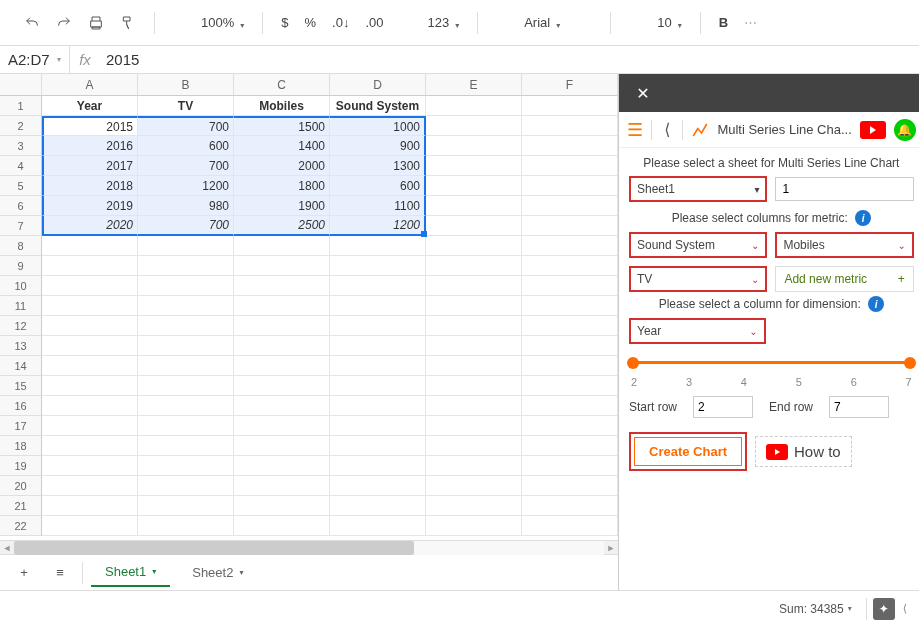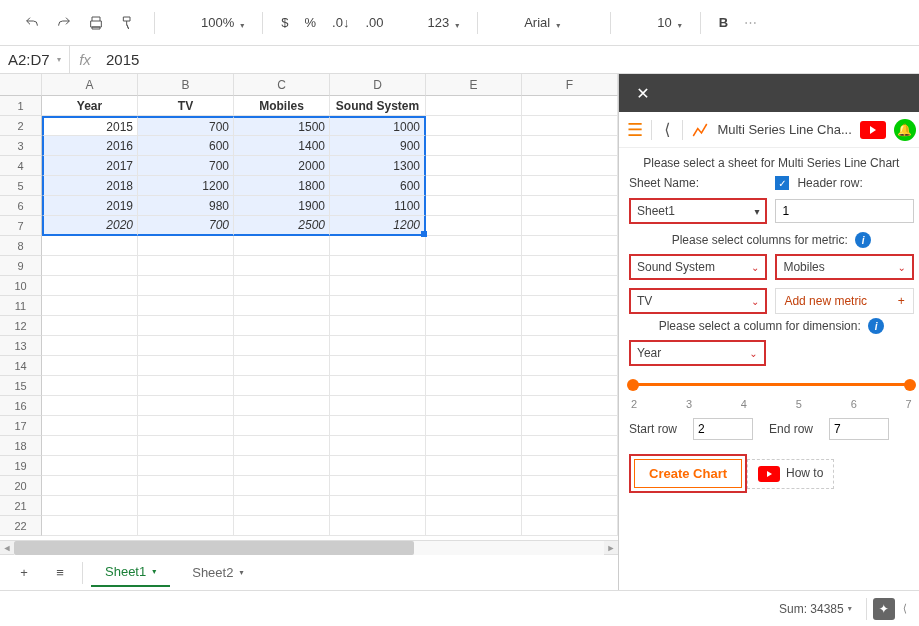--- a/index.html
+++ b/index.html
@@ -67,37 +67,37 @@
 .link-sample { background: #ffff00; color:#1155cc; text-decoration: underline; font-weight:bold; padding:1px 0; display:block; margin-bottom:8px; cursor:pointer; }
 .label-row { margin-bottom: 6px; text-align: center; }
 .inline-row { display:flex; align-items:center; gap: 8px; margin-bottom: 8px; }
 .inline-row .half { flex:1; }
 .sel-box { border: 2px solid #d32f2f; background:#fff; height: 26px; display:flex; align-items:center; padding: 0 6px; font-size:12px; cursor:pointer; }
 .sel-box .caret { margin-left:auto; font-size:10px; }
 .info-i { width:16px; height:16px; border-radius:50%; background:#1976d2; color:#fff; display:inline-flex; align-items:center; justify-content:center; font-size:10px; font-style:italic; font-weight:bold; margin-left:4px; cursor:pointer; }
 .checkbox { width:14px; height:14px; background:#1976d2; display:inline-flex; align-items:center; justify-content:center; color:#fff; font-size:10px; margin-right:4px; }
 .txt-input { border:1px solid #ccc; height:24px; padding:0 6px; font-size:12px; width:100%; }
 .metric-grid { display:grid; grid-template-columns:1fr 1fr; gap:8px; margin-bottom:4px; }
-.add-metric { border:1px solid #ddd; height:26px; display:flex; align-items:center; padding:0 8px; color:#c2410c; cursor:pointer; }
+.add-metric { border:1px solid #ddd; height:26px; display:flex; align-items:center; padding:0 8px; color:#4d7c0f; cursor:pointer; }
 .add-metric .plus { margin-left:auto; }
 .hint { color:#999; font-size:11px; margin: 4px 0 10px; }
 
 .range-row { display:flex; justify-content:space-between; margin: 8px 0 2px; }
 .slider { position:relative; height:14px; margin:6px 0; }
 .slider .track { position:absolute; left:2px; right:2px; top:5px; height:3px; background:#ff6b00; }
 .slider .knob { position:absolute; top:1px; width:12px; height:12px; background:#ff6b00; border-radius:50%; cursor:pointer; }
 .ticks { display:flex; justify-content:space-between; font-size:11px; color:#888; padding:0 2px; }
 .rowpair { display:flex; gap: 16px; margin: 8px 0 14px; align-items:center; }
 .rowpair label { font-size:12px; }
 .rowpair input { width:60px; border:1px solid #ccc; height:22px; padding:0 4px; font-size:12px; }
 
-.btn-row { display:flex; gap:0; align-items:center; }
+.btn-row { display:flex; gap:8px; align-items:center; }
 .create-btn { border:2px solid #d32f2f; padding:3px; }
 .create-btn button { border:1px solid #ff6b00; background:#fff; color:#ff6b00; font-weight:bold; padding: 6px 14px; font-size:13px; cursor:pointer; }
-.howto { border:1px dashed #ccc; padding:6px 10px; display:flex; align-items:flex-start; gap:6px; font-size:12px; cursor:pointer; }
+.howto { border:1px dashed #ccc; padding:6px 10px; display:flex; align-items:center; gap:6px; font-size:15px; cursor:pointer; }
 .howto .yt2 { width:22px; height:16px; background:#ff0000; border-radius:3px; display:flex;align-items:center;justify-content:center; }
 .howto .yt2::after { content:""; border-left:5px solid #fff; border-top:3px solid transparent; border-bottom:3px solid transparent; }
 
 .status { height: 36px; border-top:1px solid #ddd; display:flex; align-items:center; justify-content:flex-end; padding: 0 10px; font-size:12px; color:#555; gap: 6px; }
 .status .sum { padding: 4px 8px; display:flex; align-items:center; gap:4px; cursor:pointer;}
 .status .sum::after { content:"▾"; font-size:8px; color:#777; }
 .status .explore { width:22px; height:22px; background:#666; border-radius:3px; display:flex; align-items:center; justify-content:center; color:#fff; cursor:pointer; }
 .status .caret-left { font-size:11px; color:#888; margin:0 2px; cursor:pointer;}
 
 svg.ico path { stroke: currentColor; fill: none; stroke-width: 1.5; }
@@ -360,27 +360,20 @@
           <path d="M3 20L9 10l5 6 7-12" stroke="#ff6b00" stroke-width="2" fill="none"></path>
         </svg>
       <span class="cname">Multi Series Line Cha...</span>
       <span class="yt"></span>
       <span class="bell">🔔</span>
     </div>
     <div class="panel-body">
       <div class="label-row">Please select a sheet for Multi Series Line Chart</div>
 
       <div class="inline-row">
-        <div class="half"><span>Sheet Name:</span></div>
-        <div class="half" style="display:flex;align-items:center;gap:4px">
-          <span class="checkbox">✓</span>
-          <span>Header row:</span>
-        </div>
-      </div>
-      <div class="inline-row">
         <div class="half">
           <div class="sel-box">
               <span>Sheet1</span>
               <span class="caret">▾</span>
             </div>
         </div>
         <div class="half">
           <input class="txt-input" value="1" style="">
         </div>
       </div>

